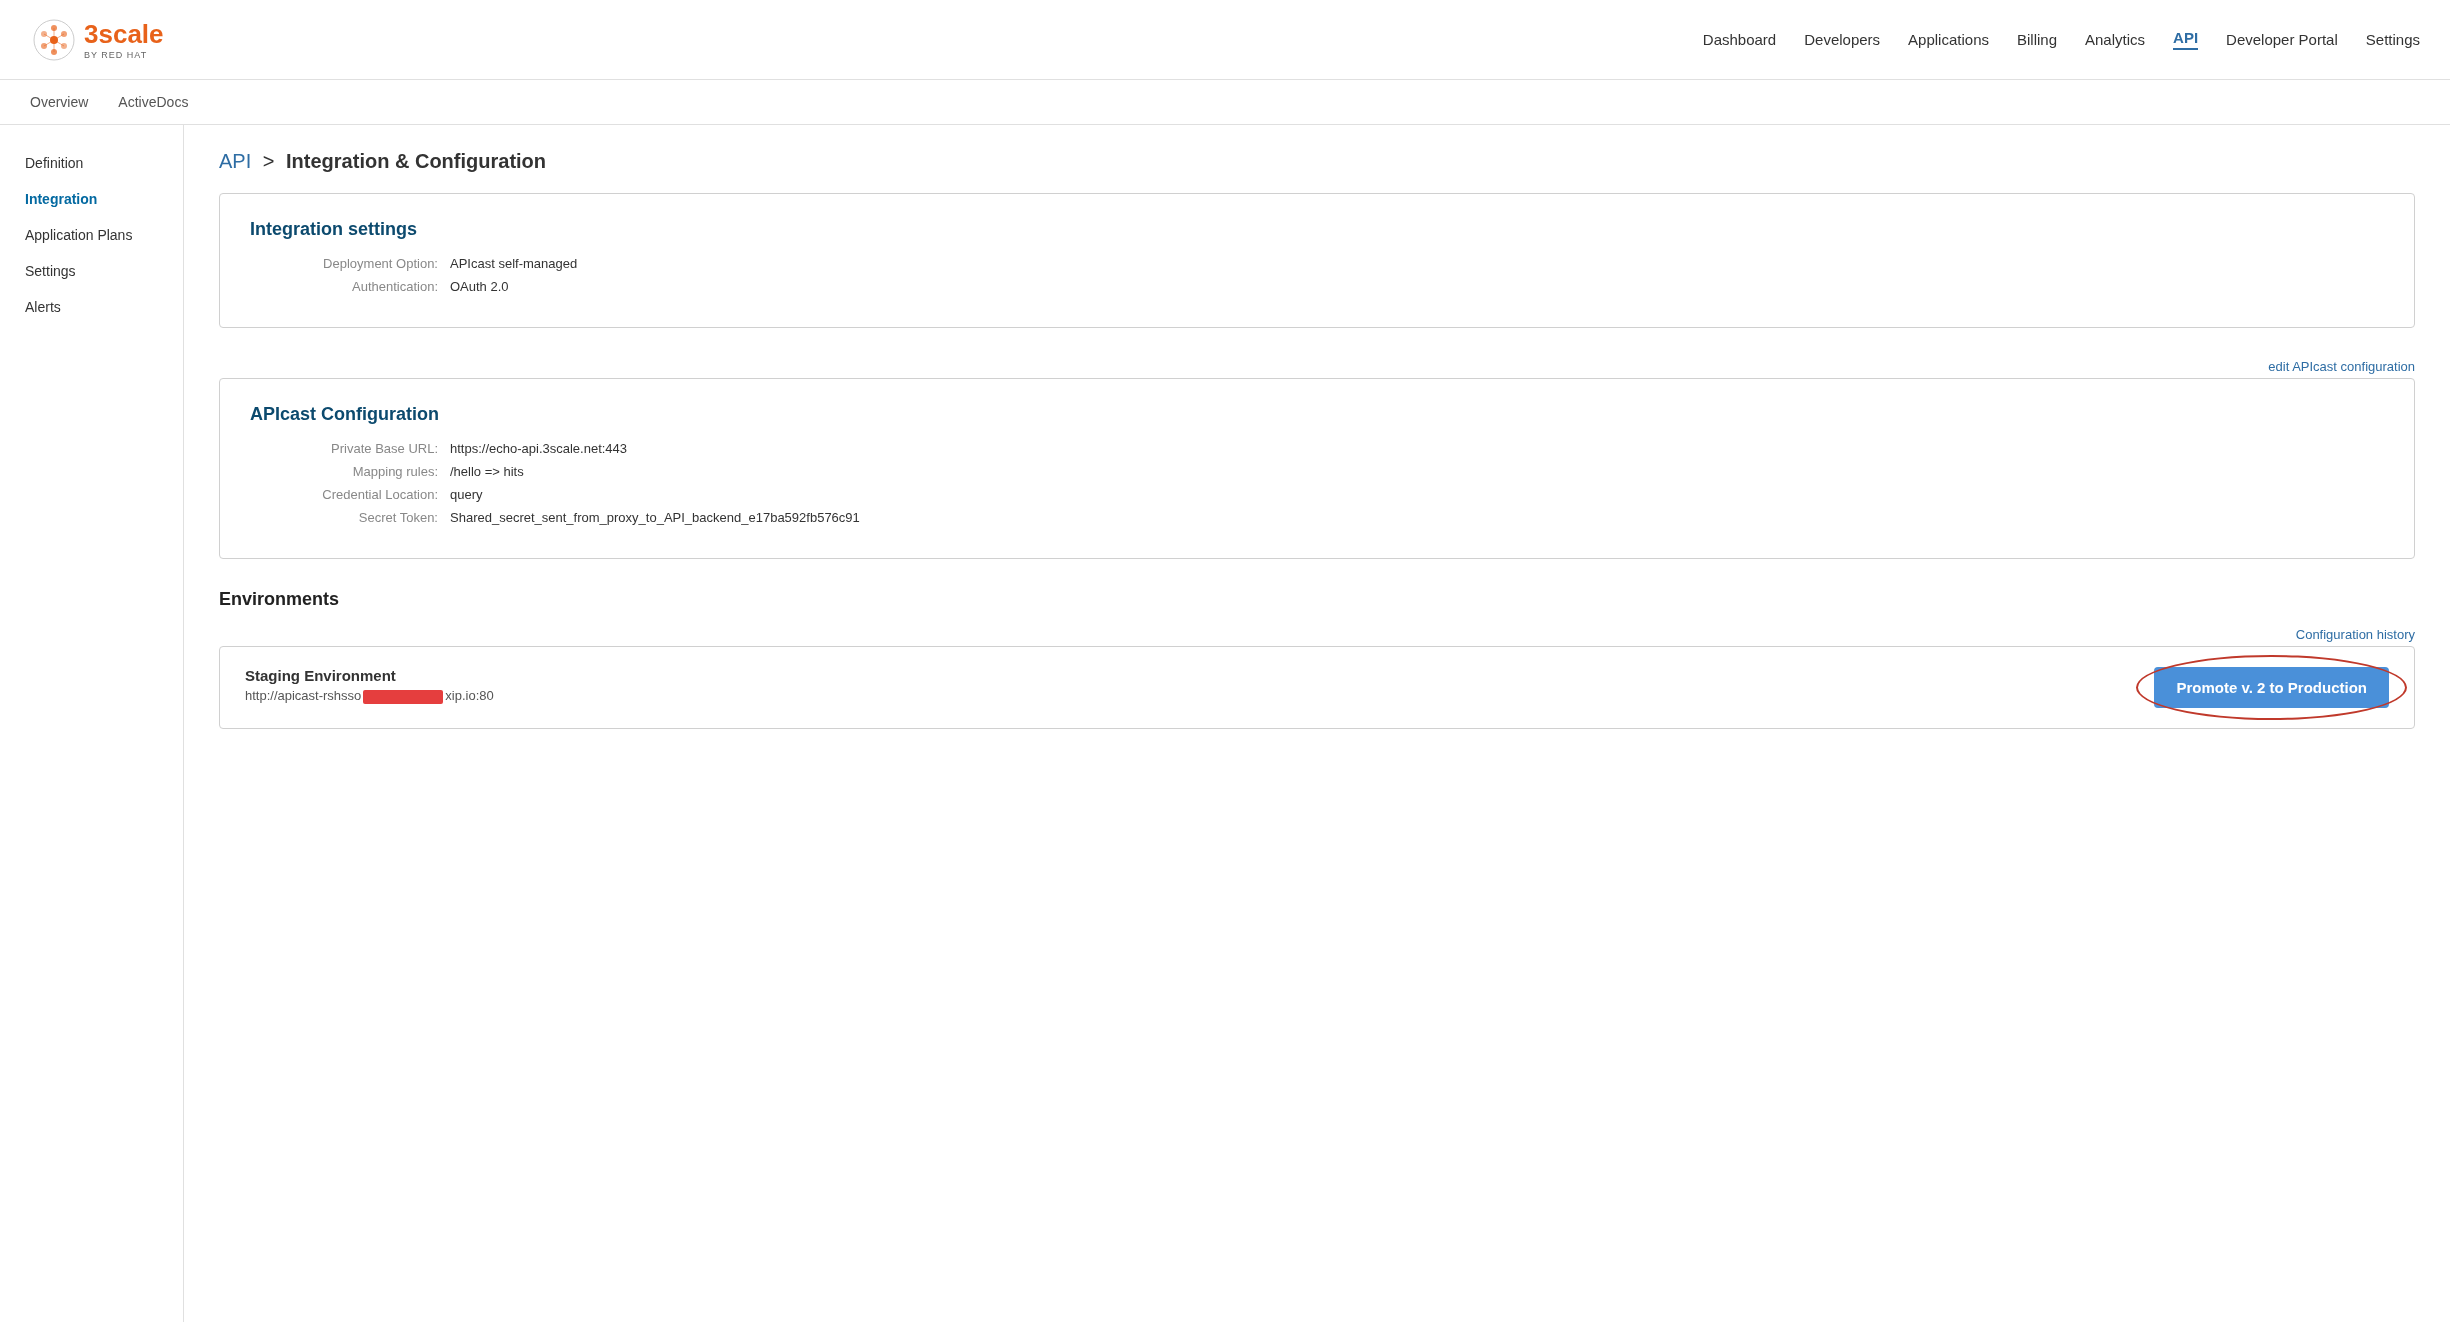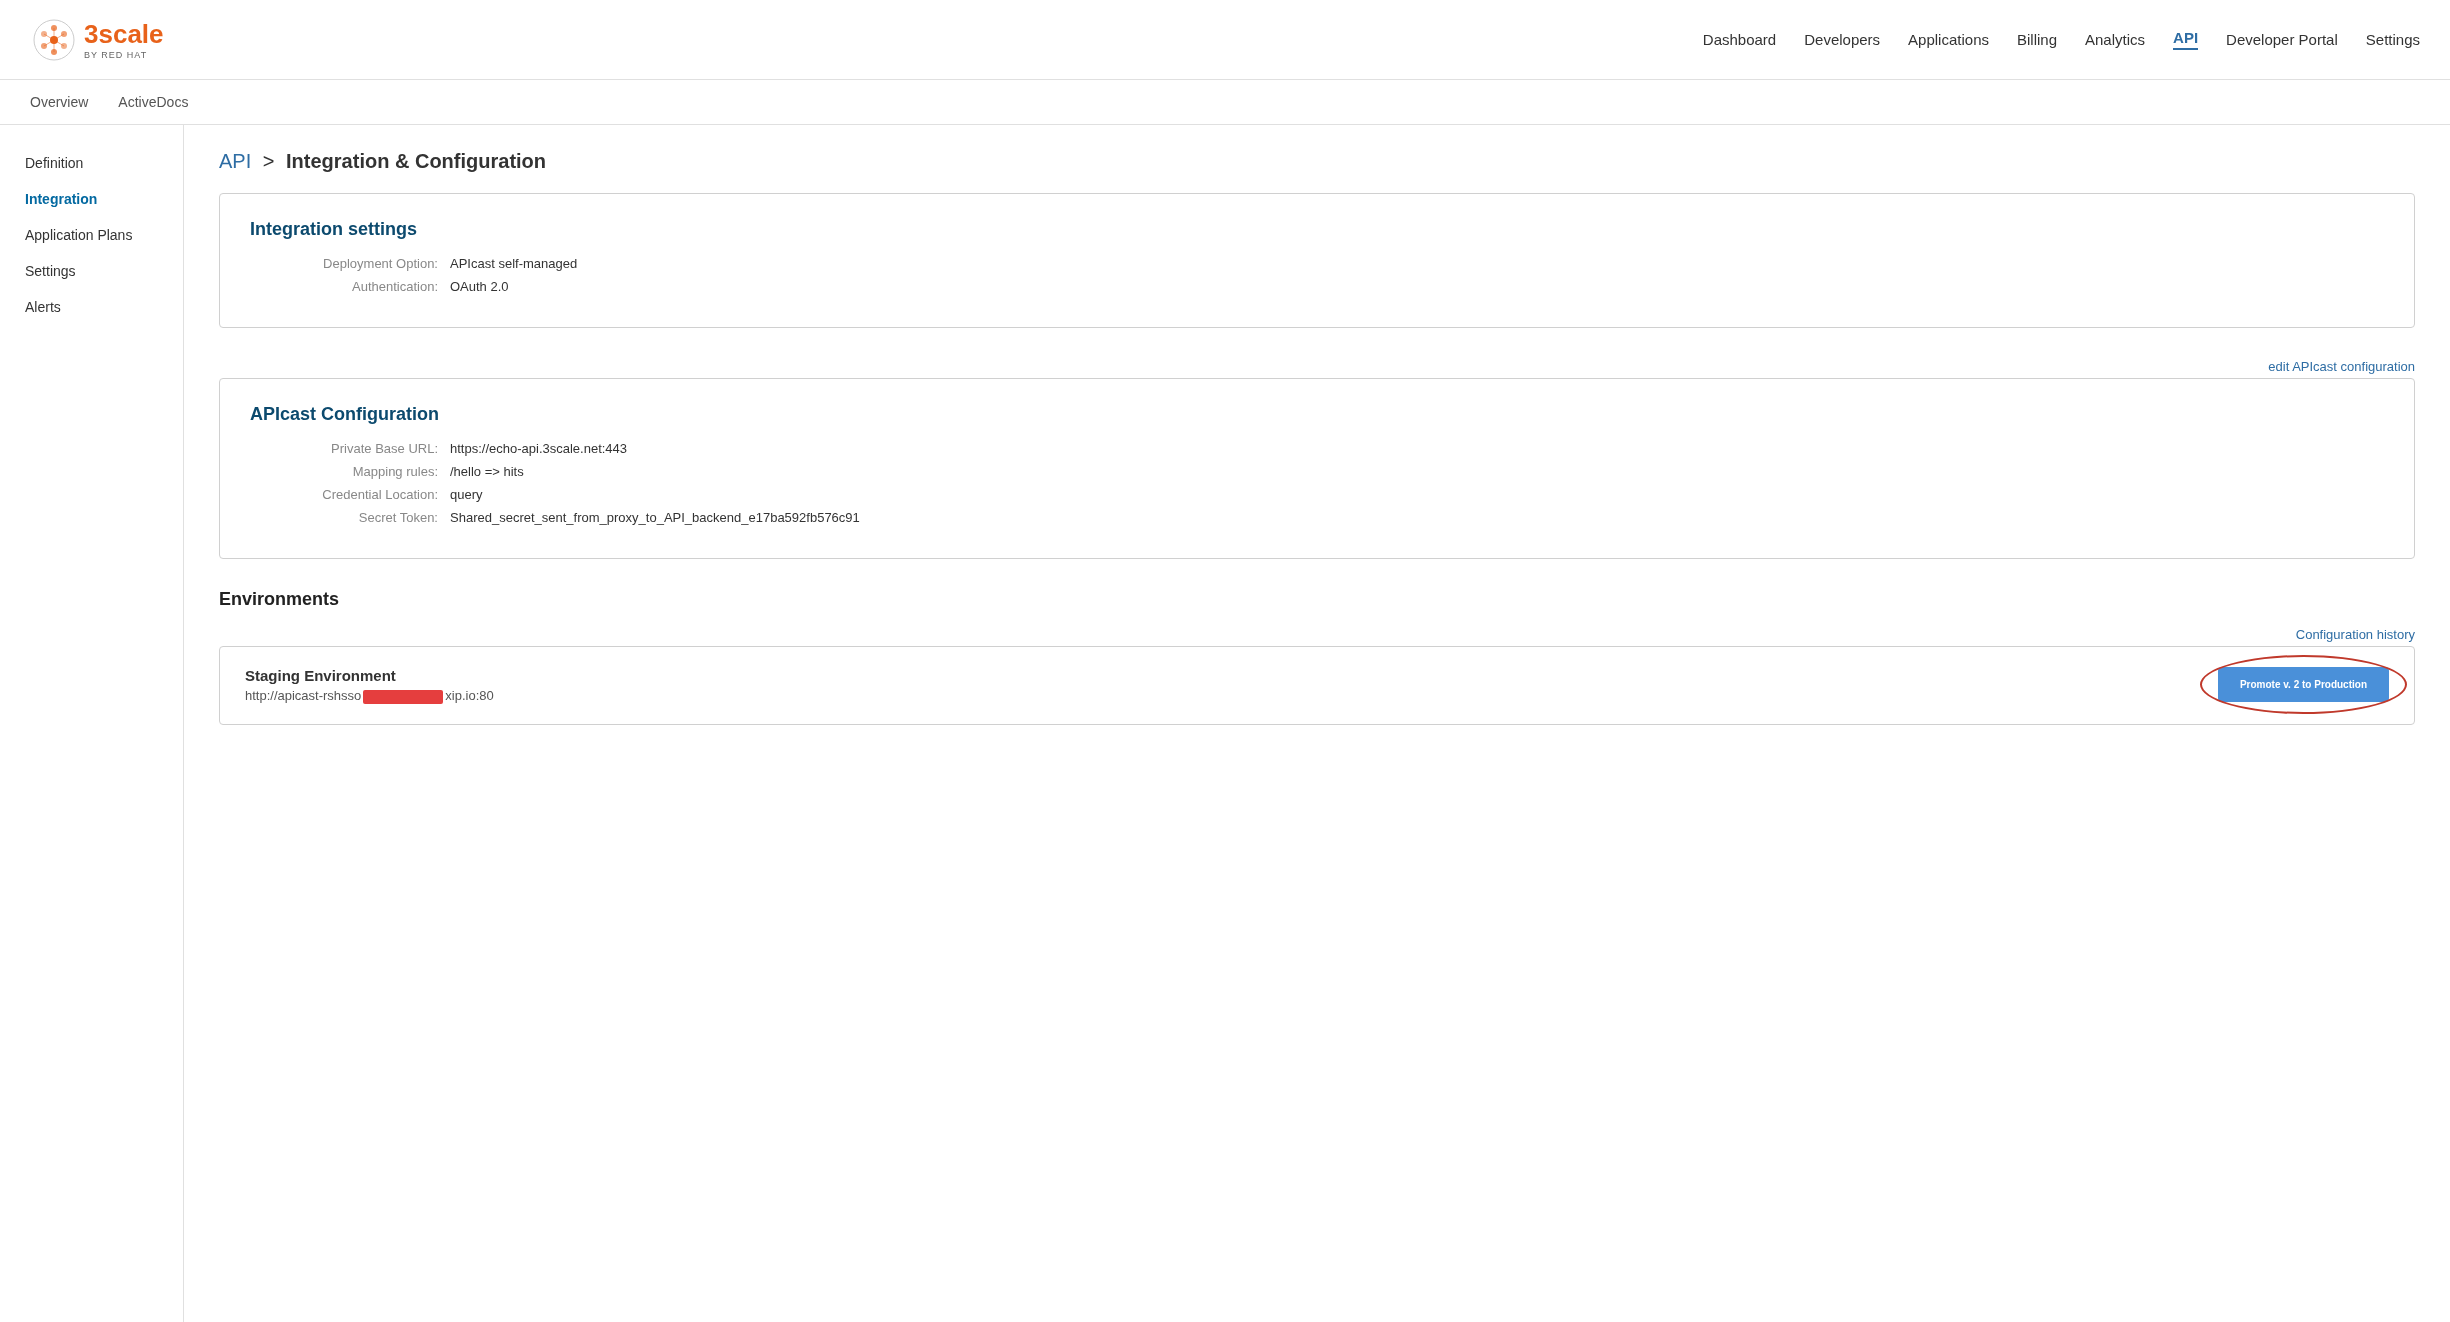--- a/index.html
+++ b/index.html
@@ -212,21 +212,21 @@
       border: 2px solid #c0392b;
       border-radius: 50%;
       pointer-events: none;
     }
     .promote-btn {
       background: #4a90d9;
       color: #fff;
       border: none;
       border-radius: 4px;
       padding: 12px 22px;
-      font-size: 10px;
+      font-size: 15px;
       font-weight: 600;
       cursor: pointer;
       white-space: nowrap;
     }
     .logo-sub {
       font-size: 9px;
       color: #666;
       letter-spacing: 1px;
       display: block;
     }

